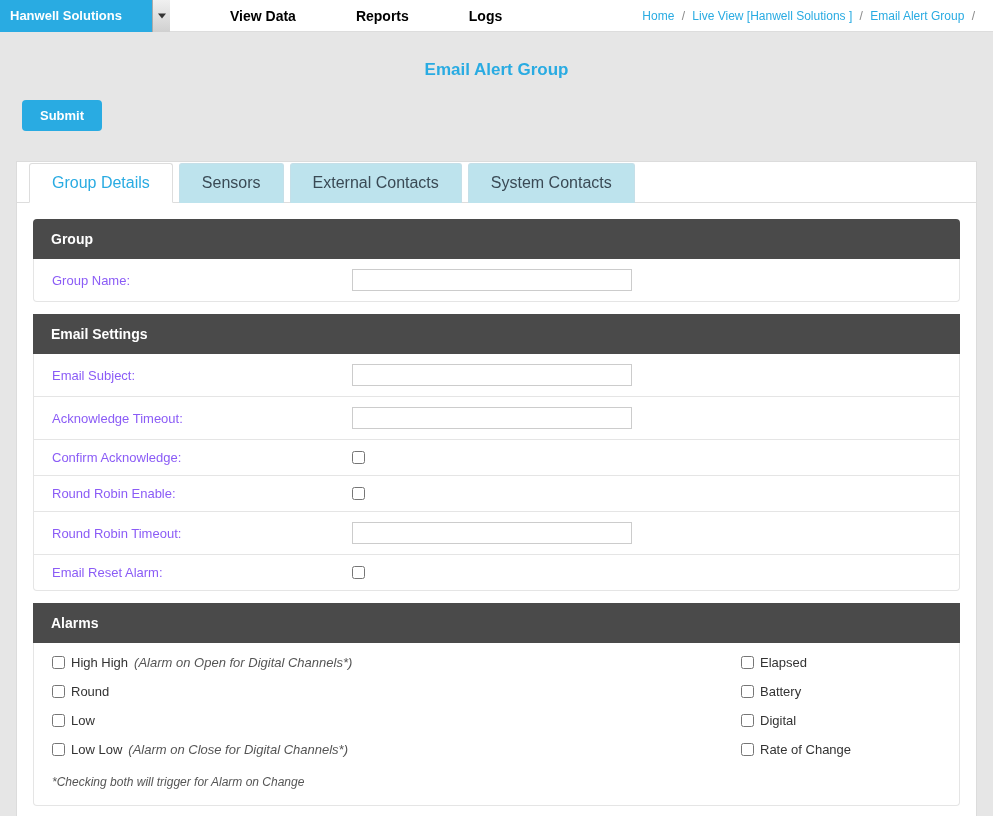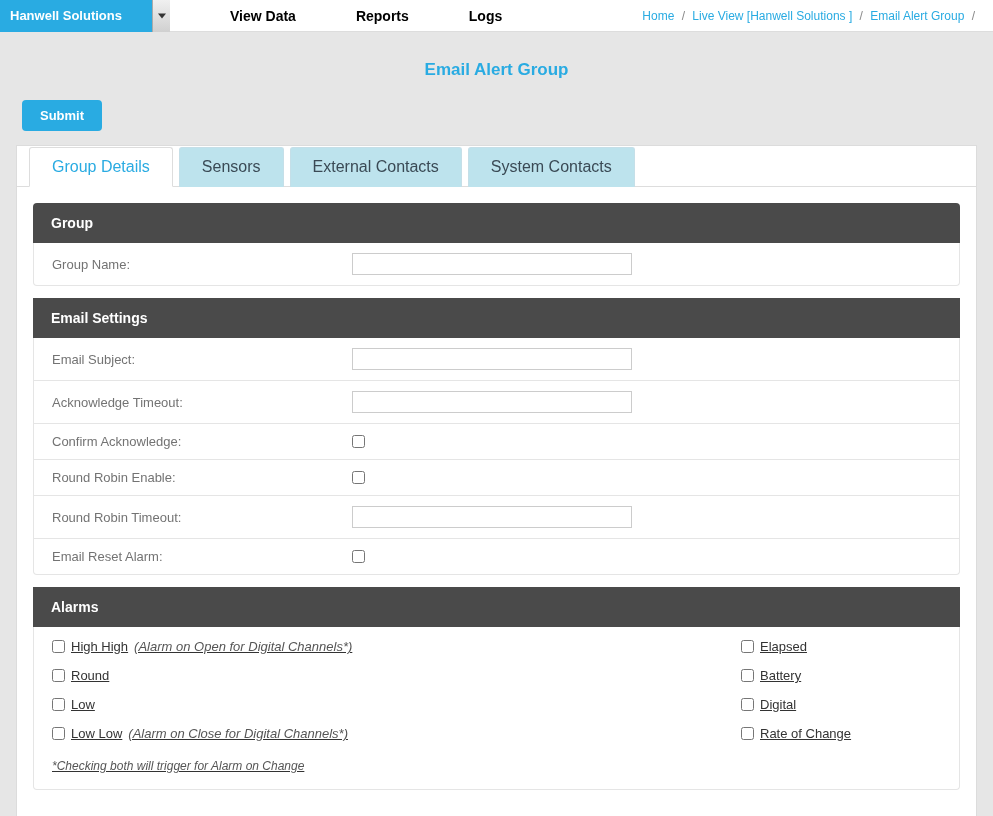--- a/index.html
+++ b/index.html
@@ -62,21 +62,21 @@
     }
     .breadcrumb a { color: #29abe2; text-decoration: none; cursor: pointer; }
     .breadcrumb .sep { color: #888; margin: 0 4px; }
     .page-title {
       text-align: center;
       color: #29abe2;
       font-weight: bold;
       font-size: 17px;
       padding: 28px 0 20px 0;
     }
-    .submit-row { padding: 0 0 14px 22px; }
+    .submit-row { padding: 0 0 30px 22px; }
     .btn-submit {
       background: #29abe2;
       color: #fff;
       border: none;
       border-radius: 4px;
       padding: 8px 18px;
       font-weight: bold;
       font-size: 13px;
       cursor: pointer;
     }
@@ -132,21 +132,21 @@
       border-top: none;
       background: #fff;
     }
     .form-row:last-of-type {
       border-bottom-left-radius: 4px;
       border-bottom-right-radius: 4px;
     }
     .form-label {
       width: 300px;
       font-size: 13px;
-      color: #737373;
+      color: #8b5cf6;
     }
     .form-input {
       width: 280px;
       height: 22px;
       border: 1px solid #ccc;
       padding: 2px 4px;
       font-size: 12px;
     }
     .form-checkbox {
       width: 13px;
@@ -157,21 +157,20 @@
       border-top-left-radius: 0;
       border-top-right-radius: 0;
     }
     .alarms-body {
       border: 1px solid #e5e5e5;
       border-top: none;
       background: #fff;
       padding: 12px 18px 16px 18px;
       border-bottom-left-radius: 4px;
       border-bottom-right-radius: 4px;
-      text-decoration: underline;
     }
     .alarms-grid {
       display: flex;
       justify-content: space-between;
     }
     .alarms-col { display: flex; flex-direction: column; gap: 14px; }
     .alarms-col.right { width: 200px; }
     .alarm-item { display: flex; align-items: center; gap: 6px; font-size: 13px; }
     .alarm-item .hint { font-style: italic; color: #555; }
     .alarm-note {

